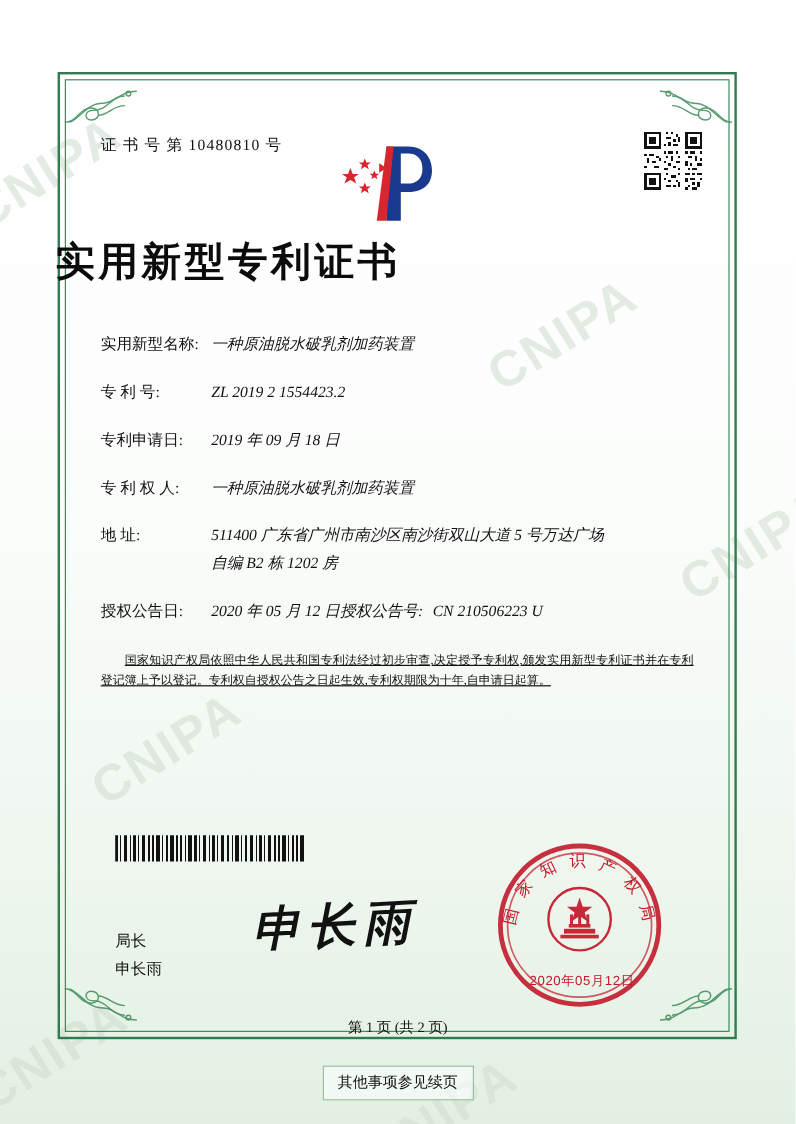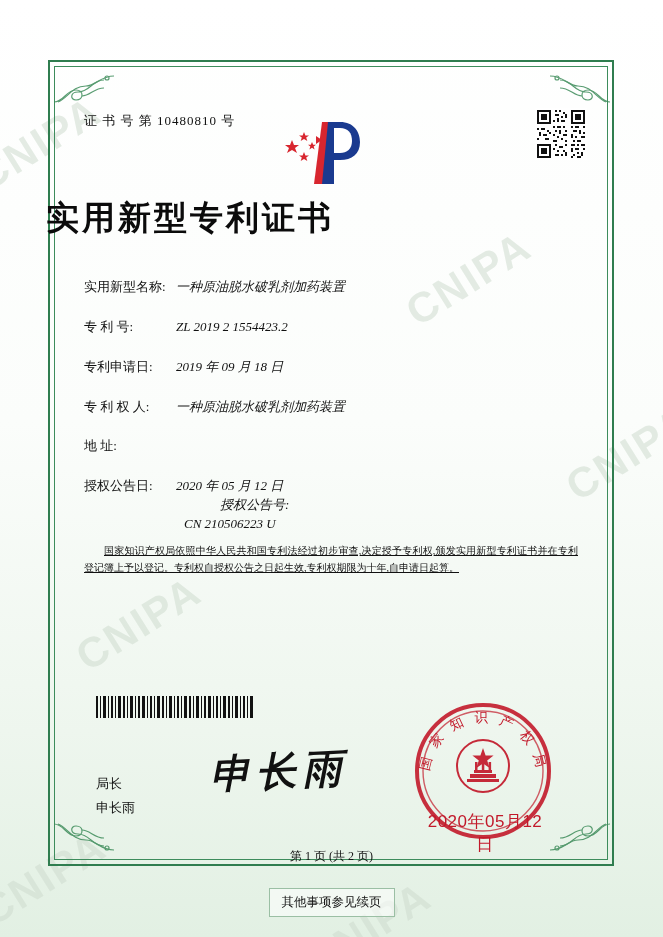--- a/index.html
+++ b/index.html
@@ -138,23 +138,22 @@
     flex: 1 1 auto;
     white-space: nowrap;
     font-style: italic;
   }
   .row .val.wrap { white-space: normal; }
   .row .val .line2 {
     display: block;
     margin-top: 4px;
     padding-left: 0;
   }
-  .row-split { display: flex; flex-direction: column; }
+  .row-split { display: flex; }
   .row-split .seg2 {
-    margin-left: 44px;
     white-space: nowrap;
   }
 
   
   .paras {
     position: absolute;
     left: 84px; top: 542px;
     width: 494px;
     font-size: 10px;
     line-height: 1.72;
@@ -200,21 +199,21 @@
     position: absolute;
     left: 412px; top: 700px;
     width: 142px; height: 142px;
   }
   .seal svg { display: block; }
   .seal-date {
     position: absolute;
     left: 420px; top: 810px;
     width: 130px;
     text-align: center;
-    font-size: 17px;
+    font-size: 11px;
     color: #c2192a;
     font-family: "Liberation Sans", sans-serif;
     letter-spacing: .5px;
   }
 
   
   .page-no {
     position: absolute;
     left: 0; right: 0; top: 848px;
     text-align: center;
@@ -398,20 +397,24 @@
       <div class="val">2019 年 09 月 18 日</div>
     </div>
 
     <div class="row">
       <div class="lbl">专 利 权 人:</div>
       <div class="val">一种原油脱水破乳剂加药装置</div>
     </div>
 
     <div class="row">
       <div class="lbl">地 址:</div>
+      <div class="val wrap">
+        <span>511400 广东省广州市南沙区南沙街双山大道 5 号万达广场</span>
+        <span class="line2">自编 B2 栋 1202 房</span>
+      </div>
     </div>
 
     <div class="row">
       <div class="lbl">授权公告日:</div>
       <div class="val row-split">
         <span>2020 年 05 月 12 日</span>
         <span class="seg2">授权公告号:</span>
         <span class="seg2" style="margin-left:8px">CN 210506223 U</span>
       </div>
     </div>

